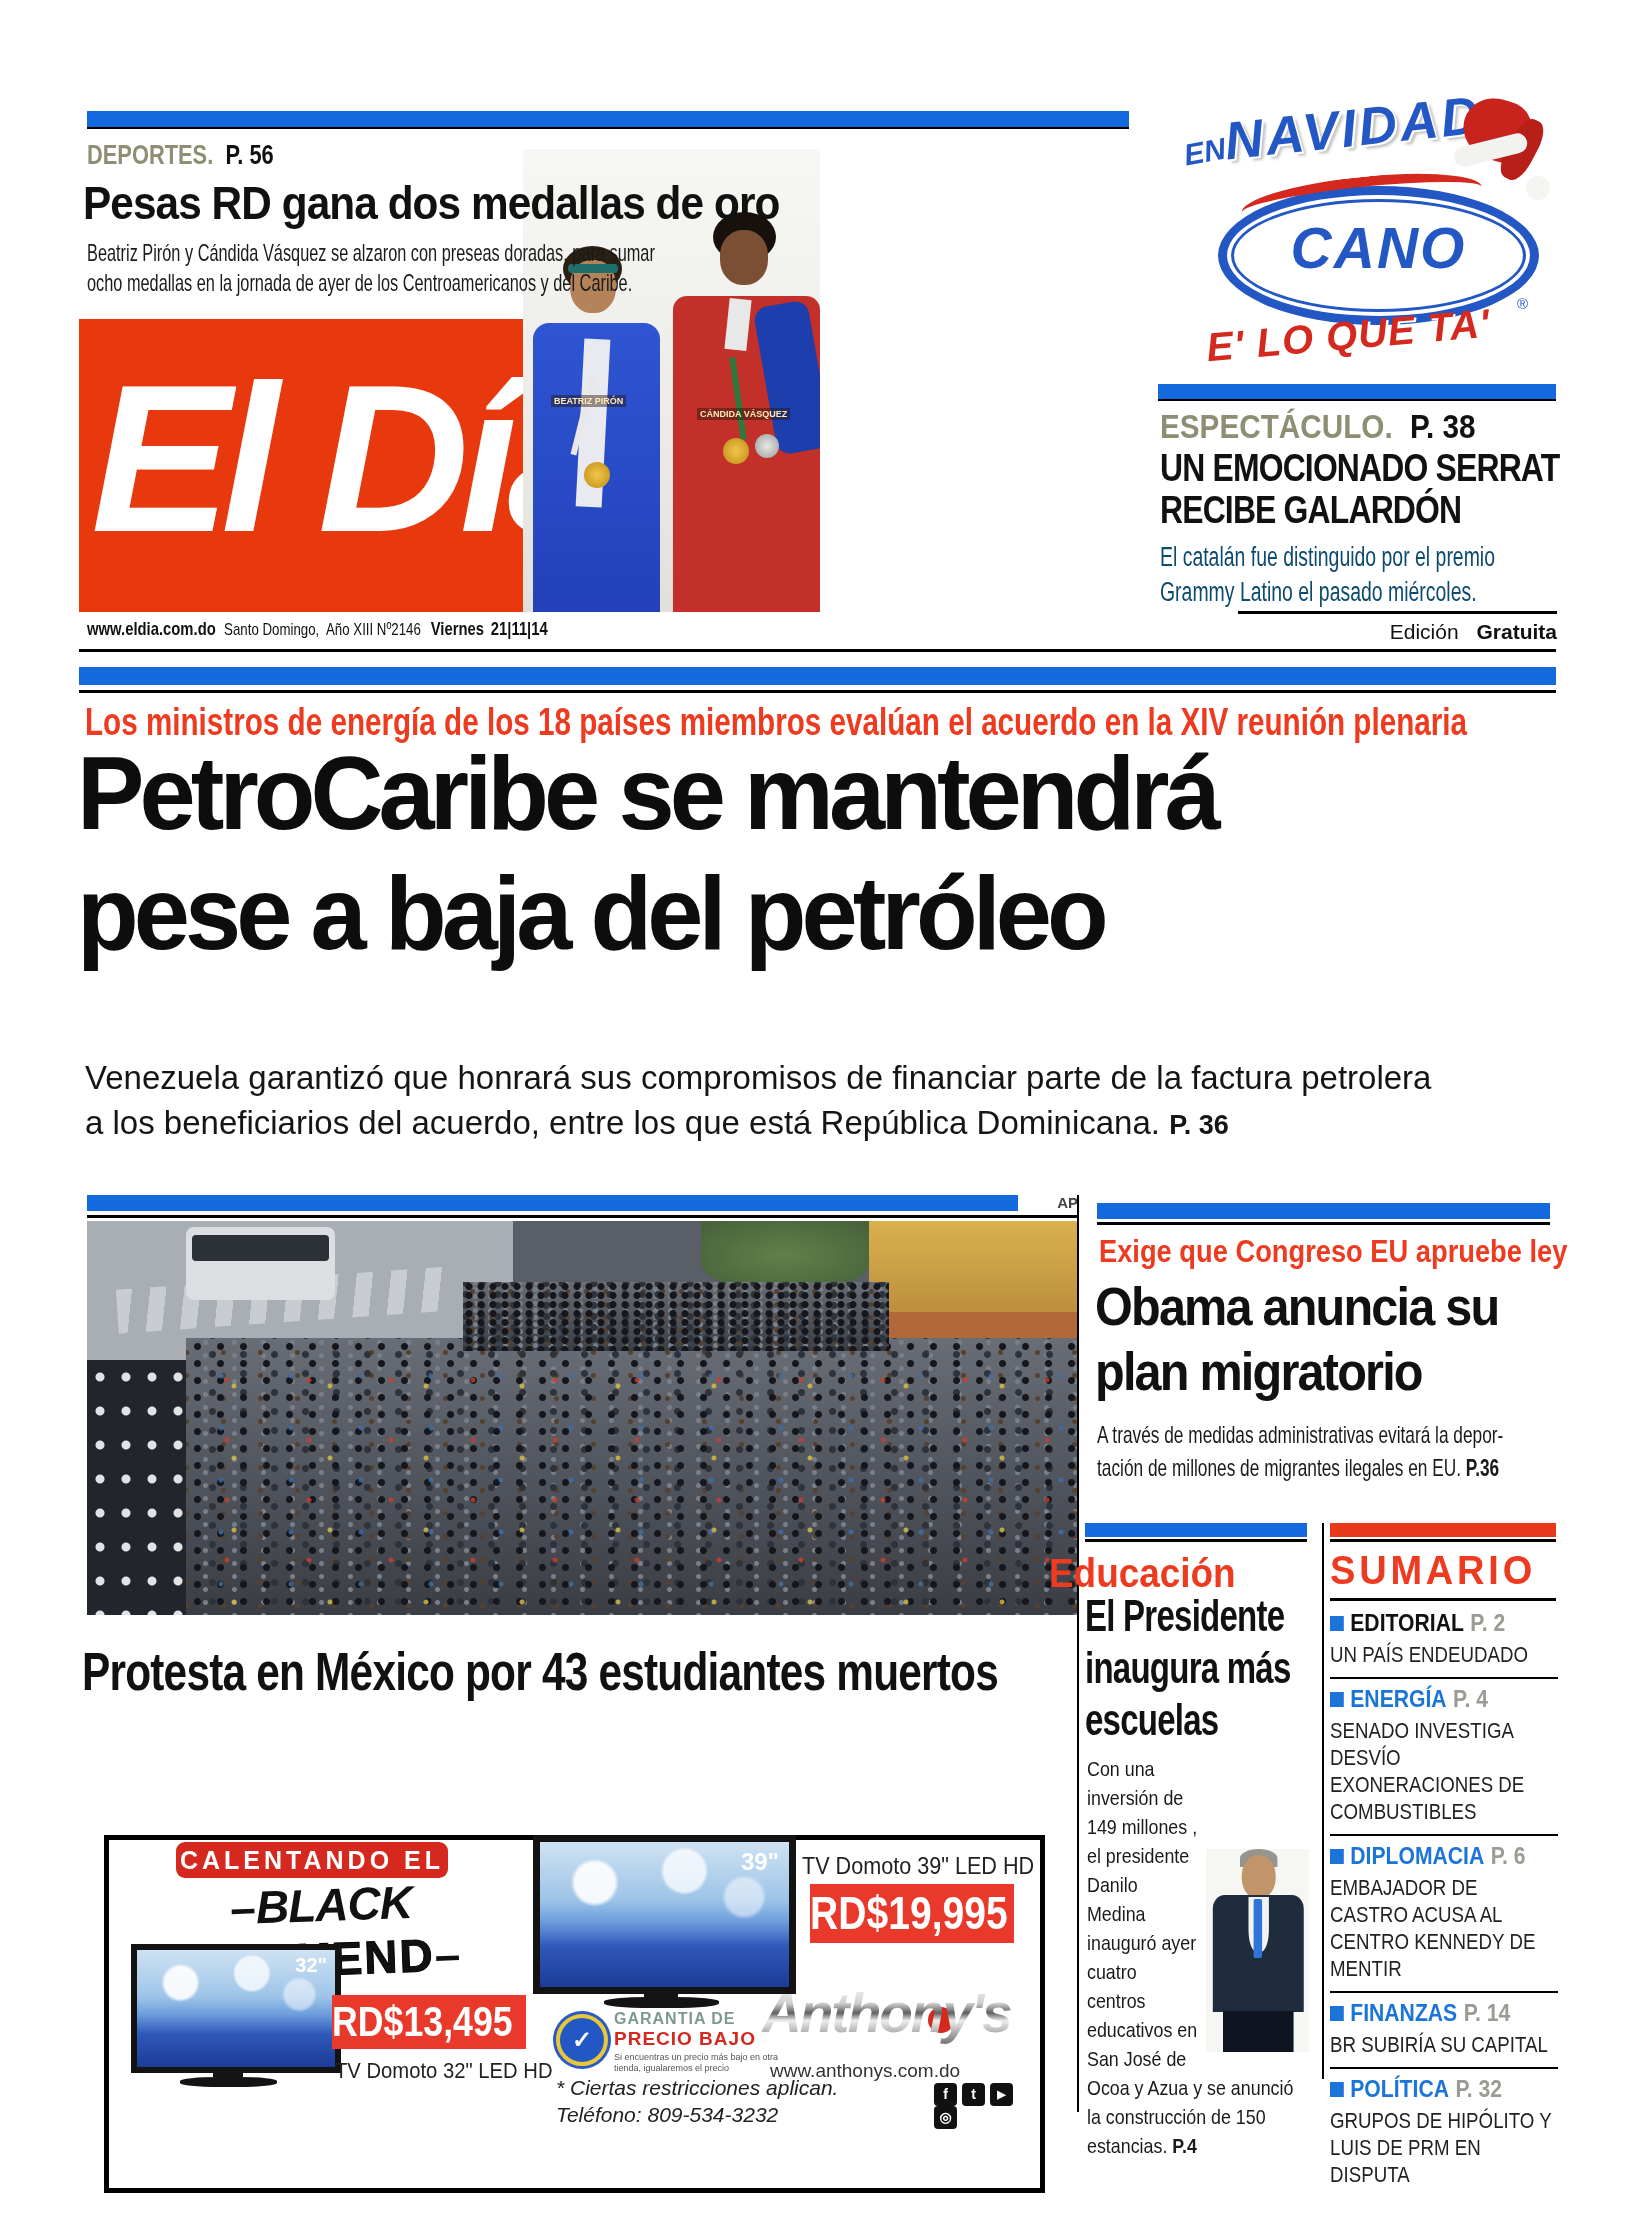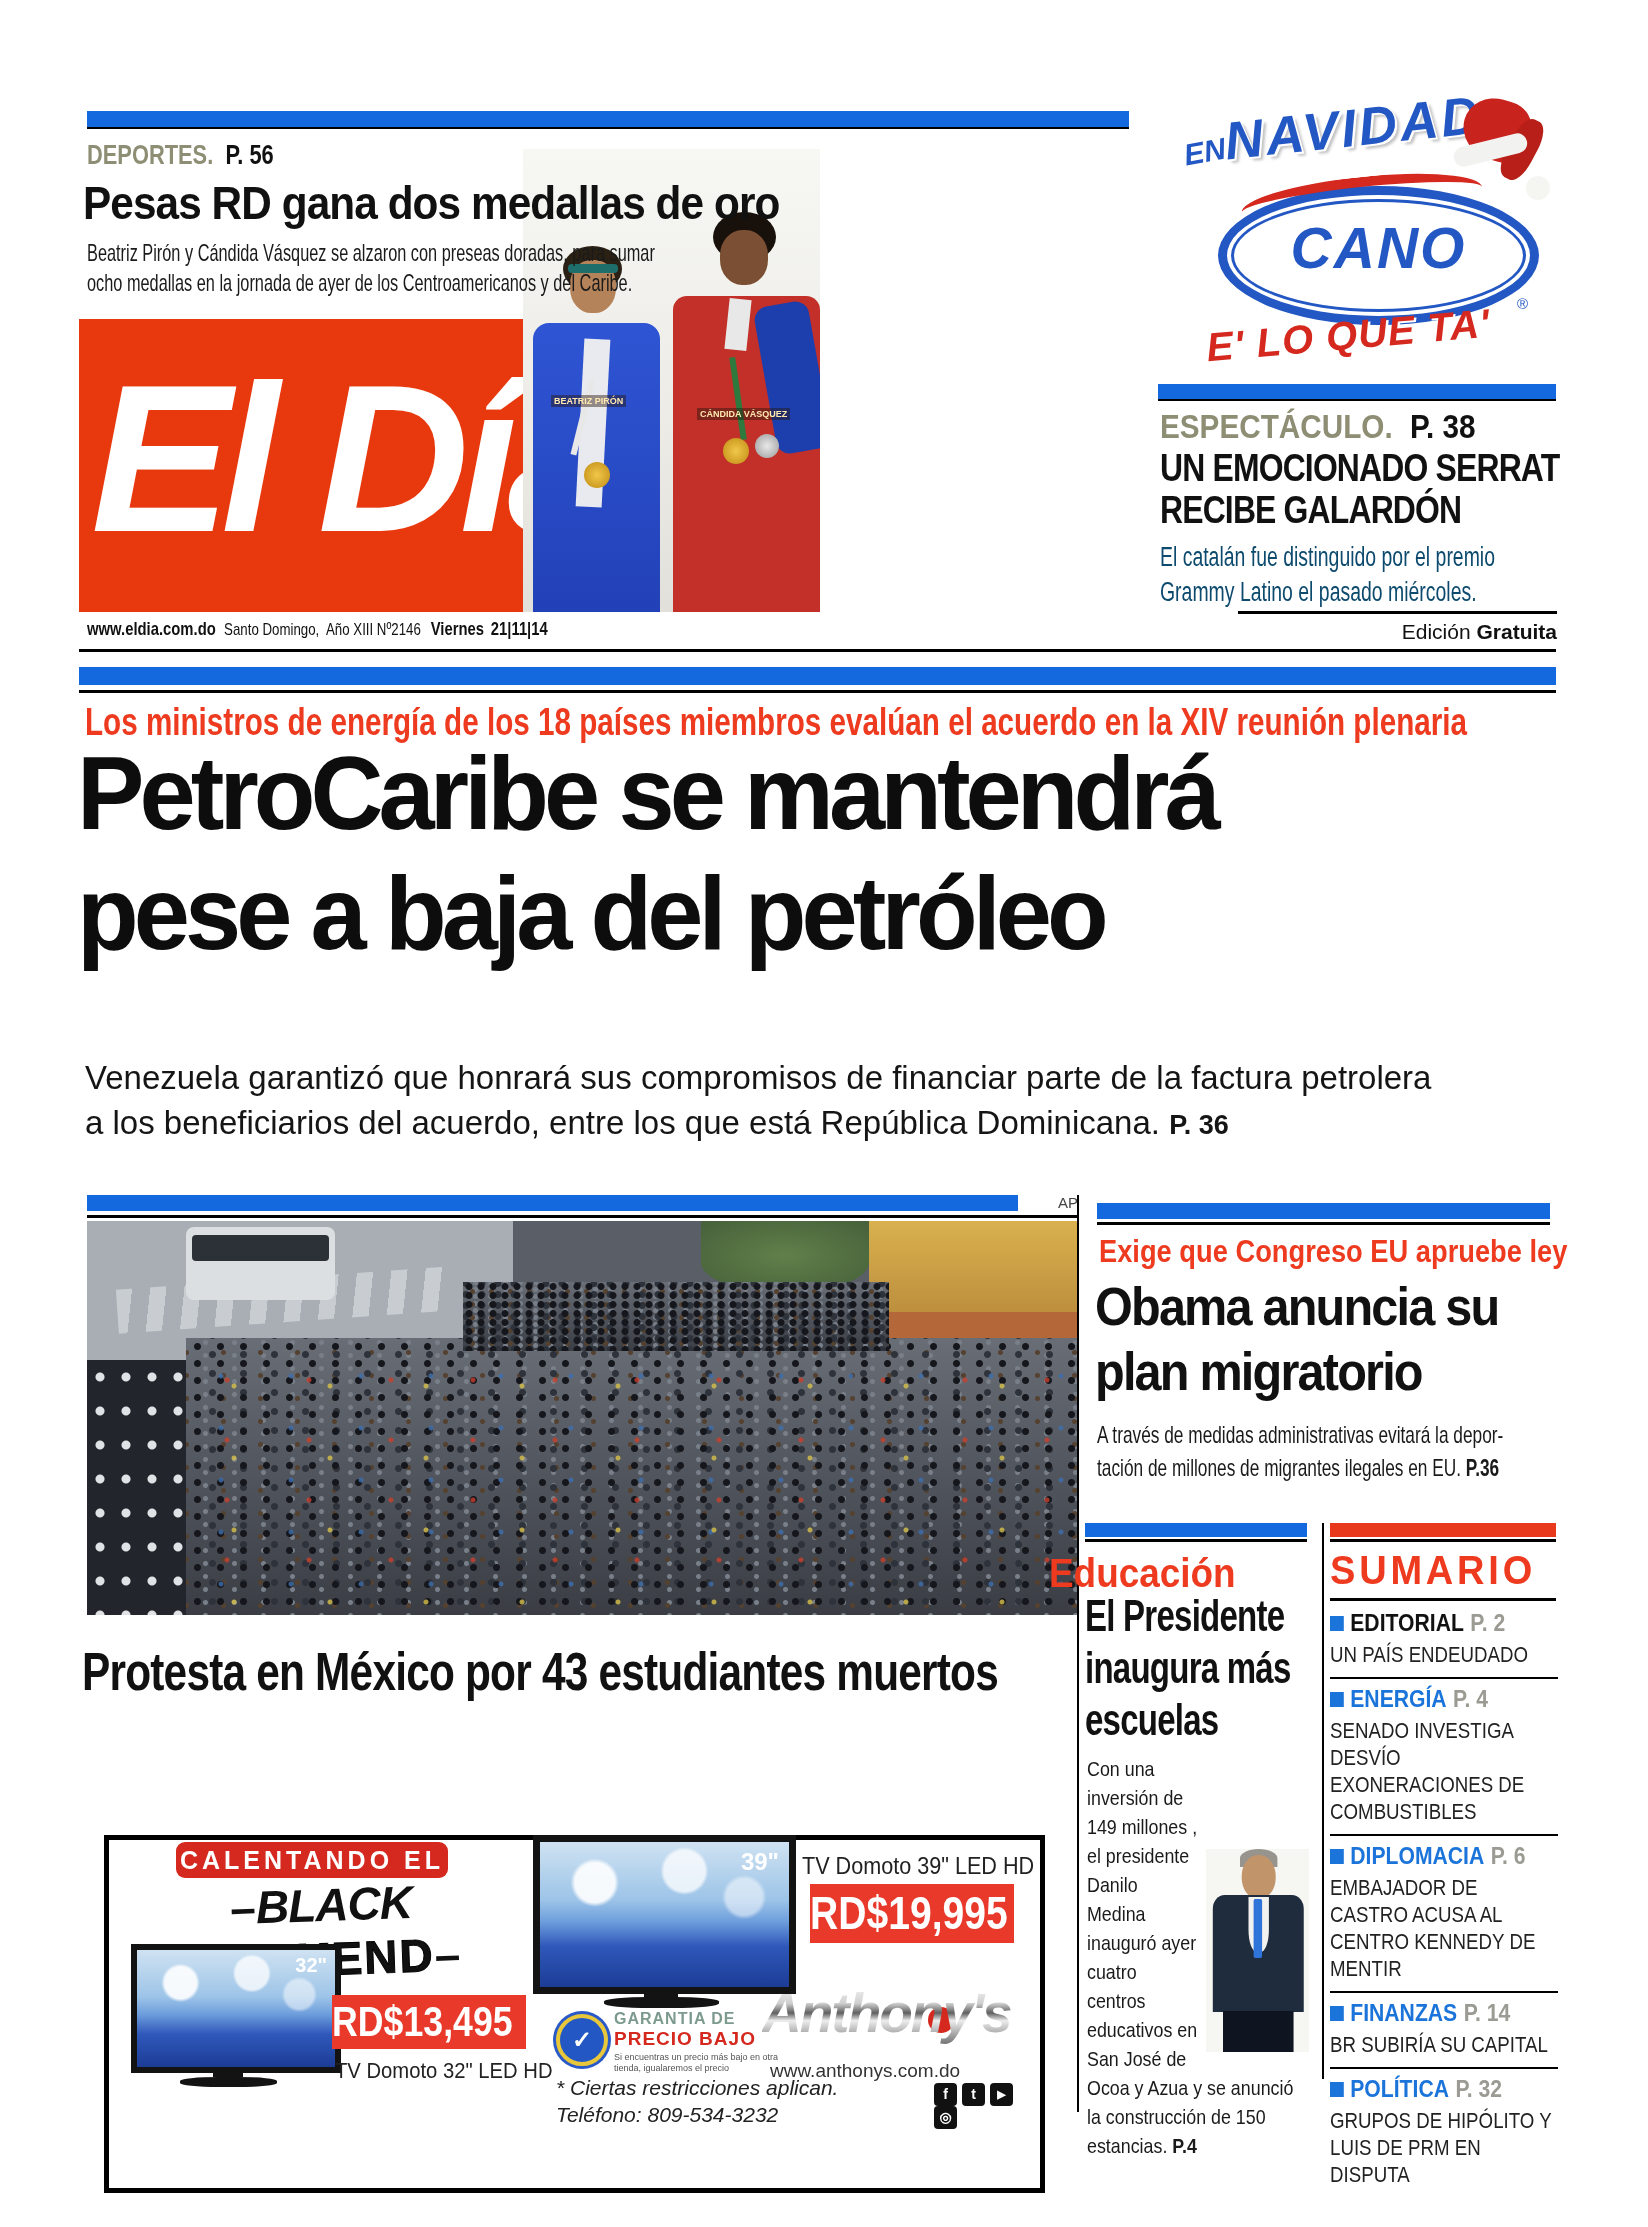--- a/index.html
+++ b/index.html
@@ -129,21 +129,21 @@
     <span class="cx" style="transform:scaleX(.78)">
       <span class="b" style="font-size:19px">www.eldia.com.do</span>
       <span style="margin-left:6px">Santo Domingo,</span>
       <span style="margin-left:4px">Año XIII Nº2146</span>
       <span class="b" style="font-size:19px;margin-left:8px">Viernes</span>
       <span class="b" style="font-size:19px;margin-left:4px">21|11|14</span>
     </span>
   </div>
   <div class="abs" style="left:1238px;top:611px;width:319px;border-top:3px solid #000;text-align:right;font-size:21px;padding-top:6px">
     <span>Edición</span>
-    <span class="b" style="margin-left:0">Gratuita</span>
+    <span class="b" style="margin-left:12px">Gratuita</span>
   </div>
   <div class="rule" style="left:79px;top:649px;width:1477px;height:3px"></div>
 
   <div class="bar" style="left:79px;top:667px;width:1477px;height:18px"></div>
   <div class="rule" style="left:79px;top:690px;width:1477px;height:3px"></div>
 
   <div class="abs b red" style="left:85px;top:701px;font-size:38px">
     <span class="cx" style="transform:scaleX(.78)">Los ministros de energía de los 18 países miembros evalúan el acuerdo en la XIV reunión plenaria</span>
   </div>
   <div class="abs b" style="left:77px;top:735px;font-size:103px;letter-spacing:-5px;color:#0d0d0d">
@@ -154,21 +154,21 @@
   </div>
   <div class="abs" style="left:85px;top:1055px;font-size:33px;line-height:45px;color:#151515">
     <div><span class="nowrap">Venezuela garantizó que honrará sus compromisos de financiar parte de la factura petrolera</span></div>
     <div>
       <span class="nowrap">a los beneficiarios del acuerdo, entre los que está República Dominicana.</span>
       <span class="b" style="font-size:27px">P. 36</span>
     </div>
   </div>
 
   <div class="bar" style="left:87px;top:1195px;width:931px;height:16px"></div>
-  <div class="abs" style="left:1030px;top:1194px;width:48px;text-align:right;font-size:15px;font-weight:normal;color:#444">AP</div>
+  <div class="abs" style="left:1030px;top:1194px;width:48px;text-align:right;font-size:15px;font-weight:bold;color:#444">AP</div>
   <div class="rule" style="left:87px;top:1215px;width:990px;height:3px"></div>
 
   <div class="abs" style="left:87px;top:1221px;width:990px;height:394px;overflow:hidden;background:#5a5e66">
     <span class="shp" style="left:0;top:0;width:426px;height:149px;background:#a8aeb4"></span>
     <span class="shp" style="left:30px;top:57px;width:337px;height:44px;background:repeating-linear-gradient(100deg,#d6dade 0 16px,transparent 16px 34px);opacity:.7;transform:rotate(-4deg)"></span>
     <span class="shp" style="left:99px;top:6px;width:149px;height:73px;background:#dcdfe2;border-radius:8px"></span>
     <span class="shp" style="left:105px;top:14px;width:137px;height:26px;background:#2c3138;border-radius:4px"></span>
     <span class="shp" style="left:614px;top:0;width:168px;height:69px;background:radial-gradient(#60804a,#46603a);border-radius:0 0 40% 40%"></span>
     <span class="shp" style="left:782px;top:0;width:208px;height:91px;background:linear-gradient(180deg,#d9b14e,#bd8f3e)"></span>
     <span class="shp" style="left:782px;top:91px;width:208px;height:34px;background:#b4683a"></span>

